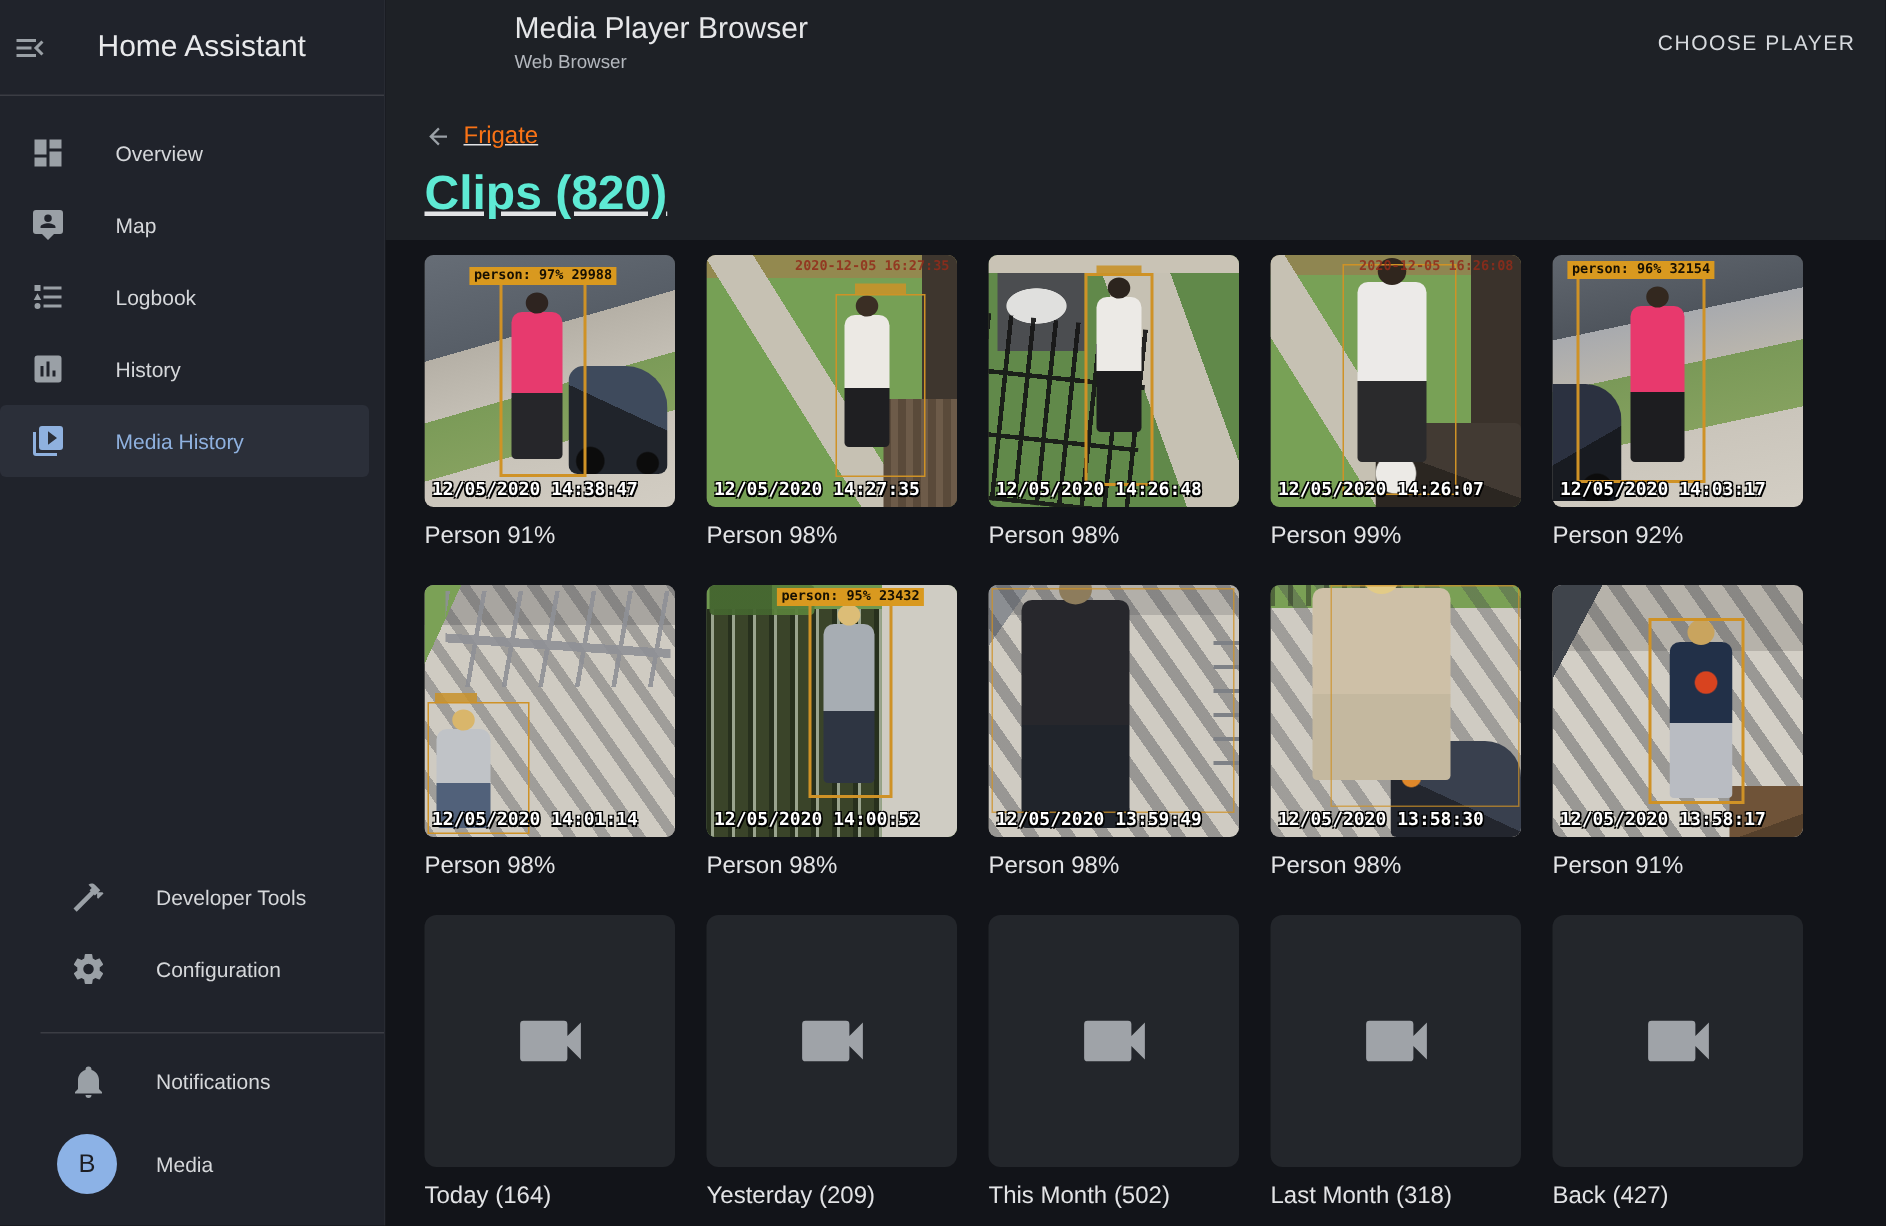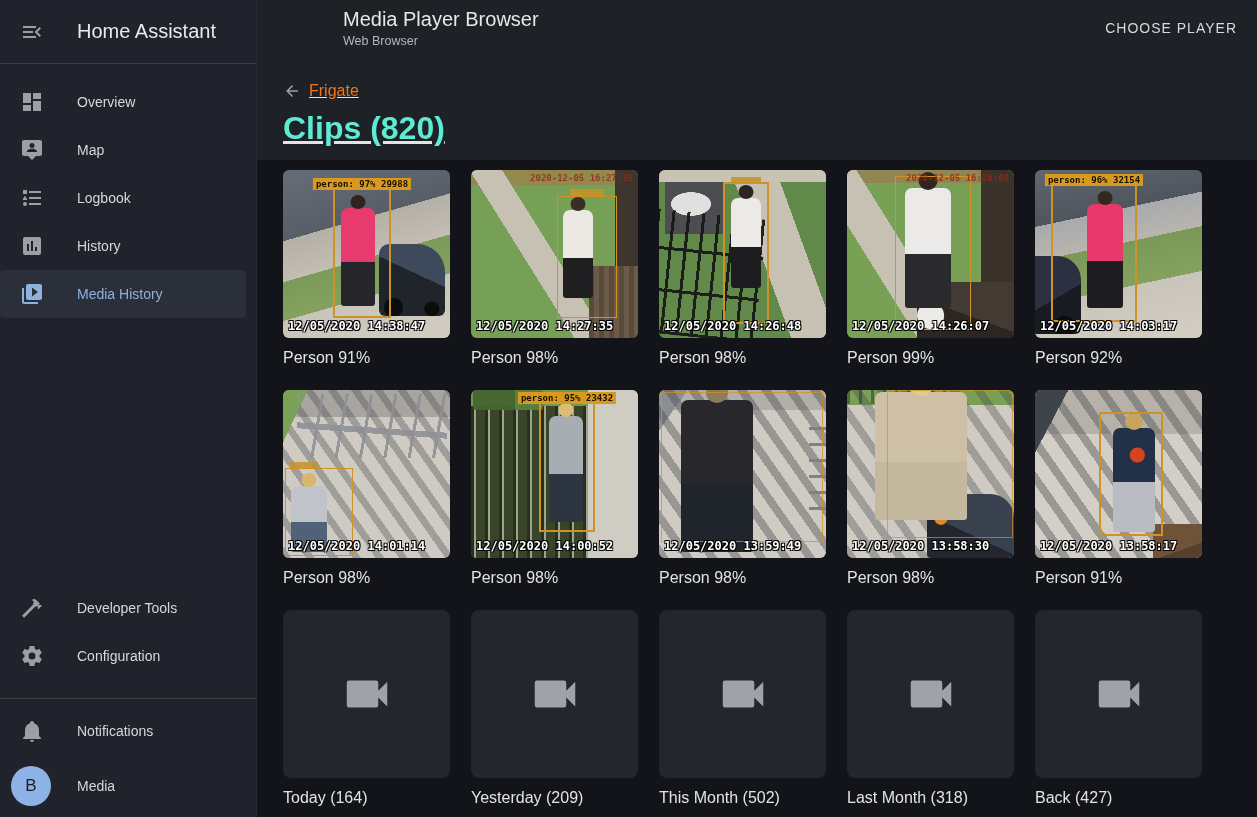--- a/index.html
+++ b/index.html
@@ -6,34 +6,34 @@
   html,body { width:1257px; height:817px; overflow:hidden; background:#121419;
               font-family:"Liberation Sans", sans-serif; color:#e2e3e5; }
 
   
   .sidebar { position:absolute; left:0; top:0; width:257px; height:817px;
              background:#20232b; border-right:1px solid rgba(255,255,255,.04); }
   .maincol { position:absolute; left:257px; top:0; width:1000px; height:817px;
              background:#121419; }
 
   
-  .sb-header { height:64px; display:flex; align-items:center; padding-left:20px;
+  .sb-header { height:64px; display:flex; align-items:center; padding-left:8px;
                border-bottom:1px solid rgba(255,255,255,.12); }
   .sb-header .icon { width:24px; height:24px; color:#9aa0a6; cursor:pointer; }
   .sb-title { margin-left:33px; font-size:20px; color:#e8e9eb; }
 
   .sb-list { padding-top:14px; }
   .sb-item { height:48px; display:flex; align-items:center; padding-left:20px;
              cursor:pointer; color:#d5d7da; }
   .sb-item .icon { width:24px; height:24px; color:#9aa0a6; flex:none; }
   .sb-item .lbl { margin-left:33px; font-size:14px; font-weight:500; }
   .sb-item.active { background:#2b2f39; border-radius:4px; margin-right:10px; }
   .sb-item.active .icon, .sb-item.active .lbl { color:#8fb1df; }
 
-  .sb-bottom { position:absolute; left:0; bottom:0; width:100%; }
+  .sb-bottom { position:absolute; left:0; bottom:10px; width:100%;padding-left:27px; }
   .sb-footgroup { padding-bottom:4px; }
   .sb-divider { border-top:1px solid rgba(255,255,255,.12); margin-top:14px; }
   .sb-notif { margin-top:8px; }
   .sb-user { height:62px; display:flex; align-items:center; padding-left:11px; cursor:pointer; }
   .avatar { width:40px; height:40px; border-radius:50%; background:#8cb2e6;
             color:#1c1e24; font-size:17px; display:flex; align-items:center;
             justify-content:center; }
   .sb-user .lbl { margin-left:26px; font-size:14px; font-weight:500; color:#d5d7da; }
 
   

